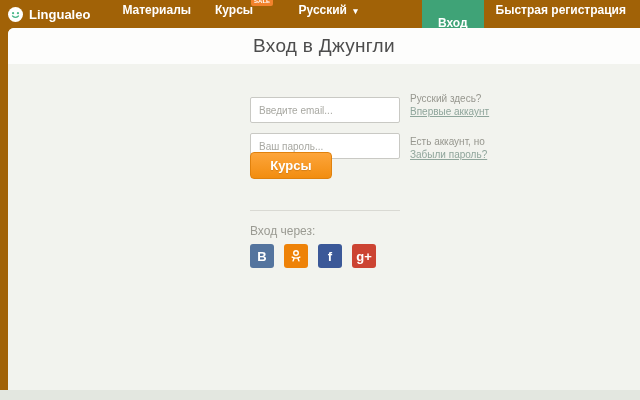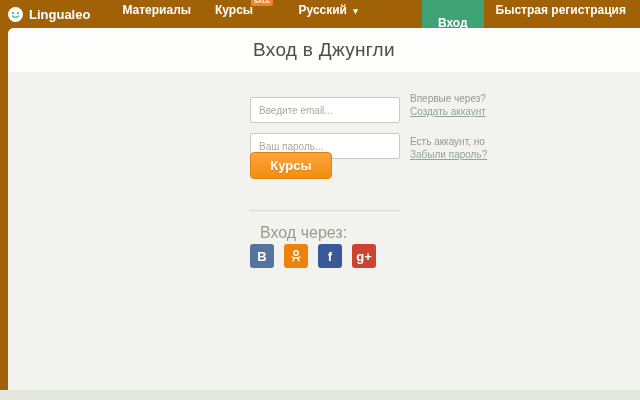--- a/index.html
+++ b/index.html
@@ -20,21 +20,21 @@
            font-size:6px; font-weight:bold; padding:1px 3px; border-radius:2px; line-height:7px; }
   .nav-right { display:flex; align-items:center; height:100%; }
   .lang { margin-right:52px; font-weight:bold; }
   .caret { font-size:9px; margin-left:3px; }
   .nav-item.active { background:#3fa377; padding:13px 16px; }
   .register { margin-right:2px; }
 
   
   .card { position:absolute; top:28px; left:8px; right:0; bottom:10px;
           background:#f2f3ee; border-radius:6px 0 0 0; overflow:hidden; }
-  .title-band { position:absolute; top:0; left:0; right:0; height:44px;
+  .title-band { position:absolute; top:0; left:0; right:0; height:36px;
                 background:#fdfdfc; display:flex; align-items:center; justify-content:center; }
   .page-title { font-size:19px; font-weight:normal; color:#4d4d4d; letter-spacing:.3px; }
 
   
   .text-input { position:absolute; width:150px; height:26px; background:#fff;
                 border:1px solid #c9c9c4; border-radius:2px; padding:0 8px;
                 font-size:10px; color:#555; font-family:"Liberation Sans",sans-serif; outline:none; }
   .text-input::placeholder { color:#a8a8a2; }
   .input-email    { left:242px; top:69px; }
   .input-password { left:242px; top:105px; }
@@ -44,21 +44,21 @@
                text-shadow:0 1px 1px rgba(0,0,0,.15); cursor:pointer;
                font-family:"Liberation Sans",sans-serif; }
 
   
   .aside { position:absolute; left:402px; top:64px; font-size:10px; line-height:13px; color:#97978f; }
   .aside .block { margin-bottom:17px; }
   .aside a { color:#8fa59b; text-decoration:underline; cursor:pointer; }
 
   
   .divider { position:absolute; left:242px; top:182px; width:150px; height:1px; background:#d9d9d3; }
-  .social-label { position:absolute; left:252px; top:196px; font-size:16px; color:#9a9a92; }
+  .social-label { position:absolute; left:242px; top:196px; font-size:12px; color:#9a9a92; }
   .social-row { position:absolute; left:242px; top:216px; display:flex; gap:10px; }
   .social-btn { width:24px; height:24px; border:none; border-radius:3px; cursor:pointer;
                 color:#fff; font-weight:bold; font-size:13px; display:flex;
                 align-items:center; justify-content:center;
                 font-family:"Liberation Sans",sans-serif; padding:0; }
   .social-btn svg { display:block; }
 
   
   .bottom-strip { position:absolute; left:0; bottom:0; width:640px; height:10px; background:#e3e7e0; }
 </style>
@@ -98,22 +98,22 @@
     <div class="title-band">
       <h1 class="page-title">Вход в Джунгли</h1>
     </div>
 
     <input class="text-input input-email" type="text" placeholder="Введите email..." style="">
     <input class="text-input input-password" type="password" placeholder="Ваш пароль..." style="">
     <button class="login-btn">Курсы</button>
 
     <div class="aside">
       <div class="block">
-        <span>Впервые через?</span><br>
-        <a>Создать аккаунт</a>
+        <span>Русский здесь?</span><br>
+        <a>Впервые аккаунт</a>
       </div>
       <div class="block">
         <span>Есть аккаунт, но</span><br>
         <a>Забыли пароль?</a>
       </div>
     </div>
 
     <div class="divider"></div>
     <div class="social-label">Вход через:</div>
 

